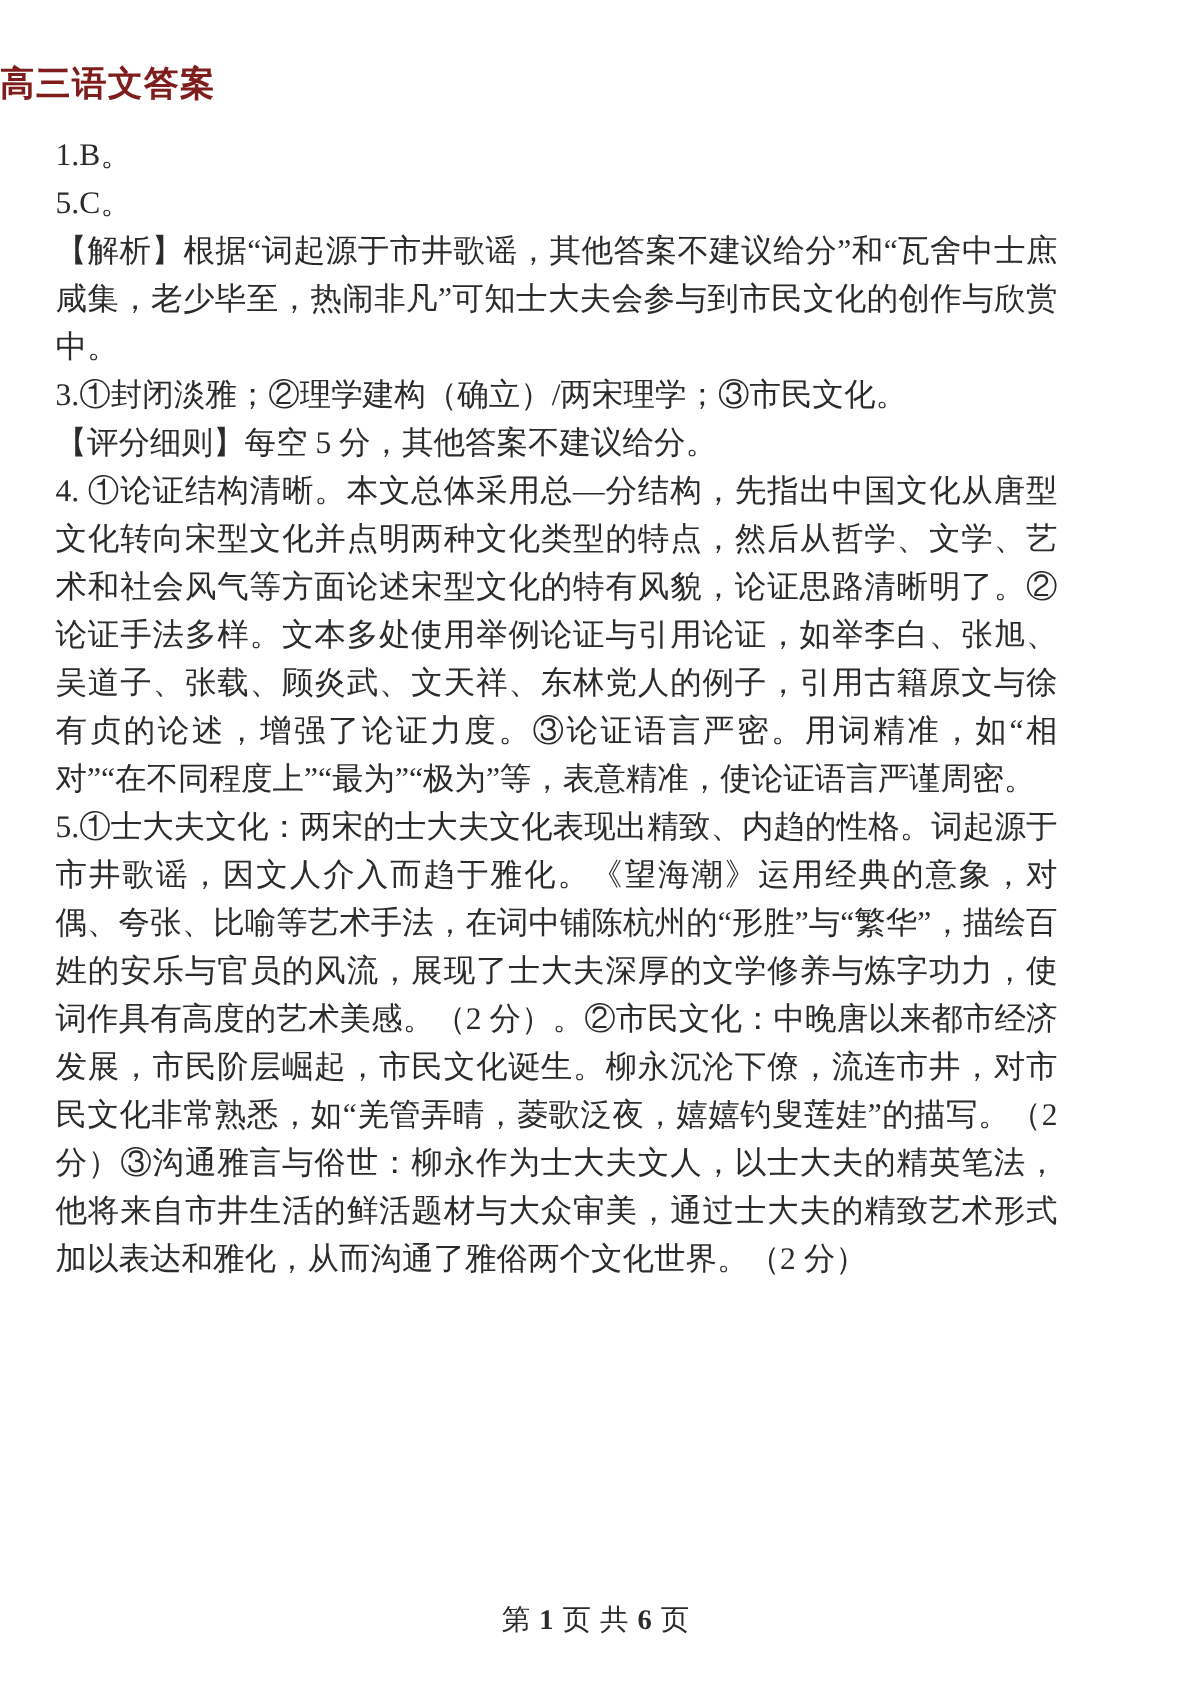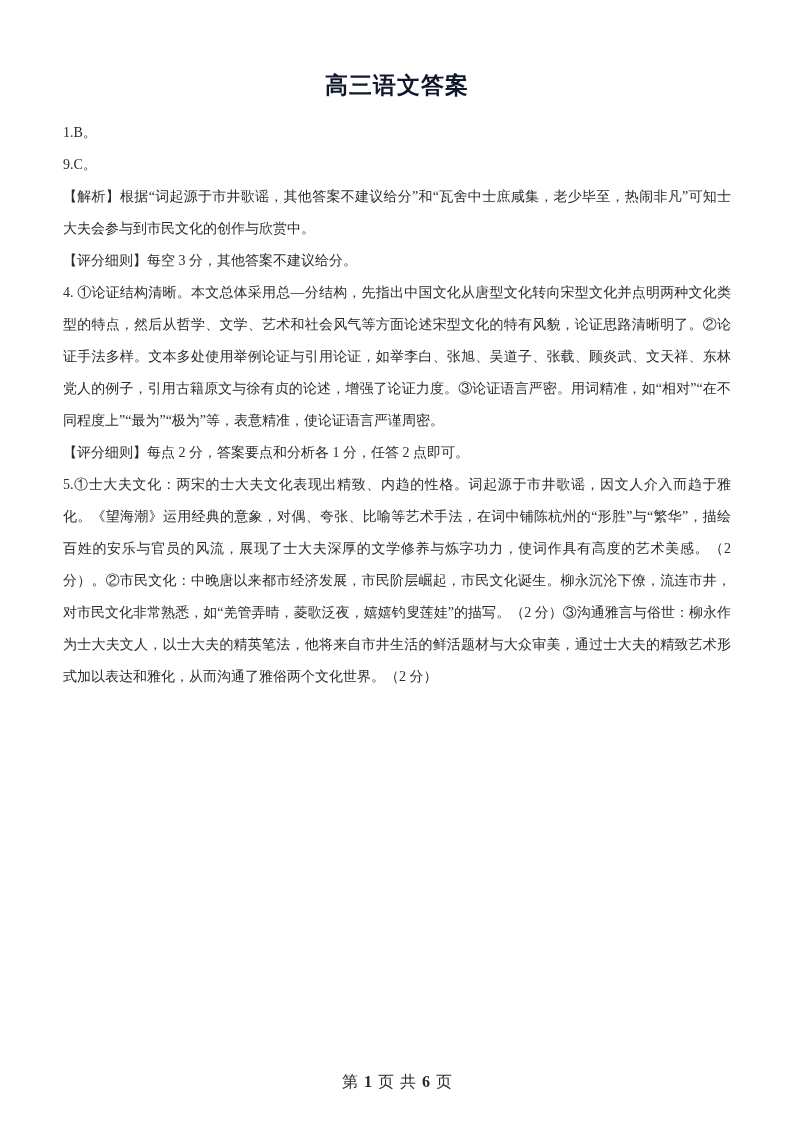--- a/index.html
+++ b/index.html
@@ -12,70 +12,70 @@
     width: 794px;
     height: 1123px;
     background: #ffffff;
     font-family: "Liberation Serif", "DejaVu Serif", serif;
     color: #2b2b2b;
     overflow: hidden;
     box-sizing: border-box;
   }
   .title {
     margin: 0;
-    padding-top: 70px;
-    text-align: center;
+    padding-top: 40px;
+    text-align: left;
     font-size: 23px;
     font-weight: bold;
-    color: #0f172a;
+    color: #7f1d1d;
     letter-spacing: 1px;
   }
   .content {
-    margin: 16px 63px 0 63px;
+    margin: 16px 63px 0 37px;
     width: 668px;
-    font-size: 14px;
+    font-size: 21px;
     line-height: 32px;
     text-align: justify;
   }
   .content p {
     margin: 0;
     text-align: justify;
     text-align-last: left;
     word-break: break-all;
   }
   .footer {
     position: absolute;
     left: 0;
     bottom: 30px;
     width: 100%;
     text-align: center;
-    font-size: 16px;
+    font-size: 19px;
     color: #2b2b2b;
   }
   .footer span {
     margin: 0 3px;
   }
   .footer .num {
     font-weight: bold;
   }
 </style>
 </head>
 <body>
 
 <div class="page">
 
   <h1 class="title">高三语文答案</h1>
 
   <div class="content">
     <p>1.B。</p>
-    <p>9.C。</p>
+    <p>5.C。</p>
     <p>【解析】根据“词起源于市井歌谣，其他答案不建议给分”和“瓦舍中士庶咸集，老少毕至，热闹非凡”可知士大夫会参与到市民文化的创作与欣赏中。</p>
-    <p>【评分细则】每空 3 分，其他答案不建议给分。</p>
+    <p>3.①封闭淡雅；②理学建构（确立）/两宋理学；③市民文化。</p>
+    <p>【评分细则】每空 5 分，其他答案不建议给分。</p>
     <p>4. ①论证结构清晰。本文总体采用总—分结构，先指出中国文化从唐型文化转向宋型文化并点明两种文化类型的特点，然后从哲学、文学、艺术和社会风气等方面论述宋型文化的特有风貌，论证思路清晰明了。②论证手法多样。文本多处使用举例论证与引用论证，如举李白、张旭、吴道子、张载、顾炎武、文天祥、东林党人的例子，引用古籍原文与徐有贞的论述，增强了论证力度。③论证语言严密。用词精准，如“相对”“在不同程度上”“最为”“极为”等，表意精准，使论证语言严谨周密。</p>
-    <p>【评分细则】每点 2 分，答案要点和分析各 1 分，任答 2 点即可。</p>
     <p>5.①士大夫文化：两宋的士大夫文化表现出精致、内趋的性格。词起源于市井歌谣，因文人介入而趋于雅化。《望海潮》运用经典的意象，对偶、夸张、比喻等艺术手法，在词中铺陈杭州的“形胜”与“繁华”，描绘百姓的安乐与官员的风流，展现了士大夫深厚的文学修养与炼字功力，使词作具有高度的艺术美感。（2 分）。②市民文化：中晚唐以来都市经济发展，市民阶层崛起，市民文化诞生。柳永沉沦下僚，流连市井，对市民文化非常熟悉，如“羌管弄晴，菱歌泛夜，嬉嬉钓叟莲娃”的描写。（2 分）③沟通雅言与俗世：柳永作为士大夫文人，以士大夫的精英笔法，他将来自市井生活的鲜活题材与大众审美，通过士大夫的精致艺术形式加以表达和雅化，从而沟通了雅俗两个文化世界。（2 分）</p>
   </div>
 
   <div class="footer">
     <span>第</span><span class="num">1</span><span>页</span><span>共</span><span class="num">6</span><span>页</span>
   </div>
 
 </div>
 
 </body></html>

